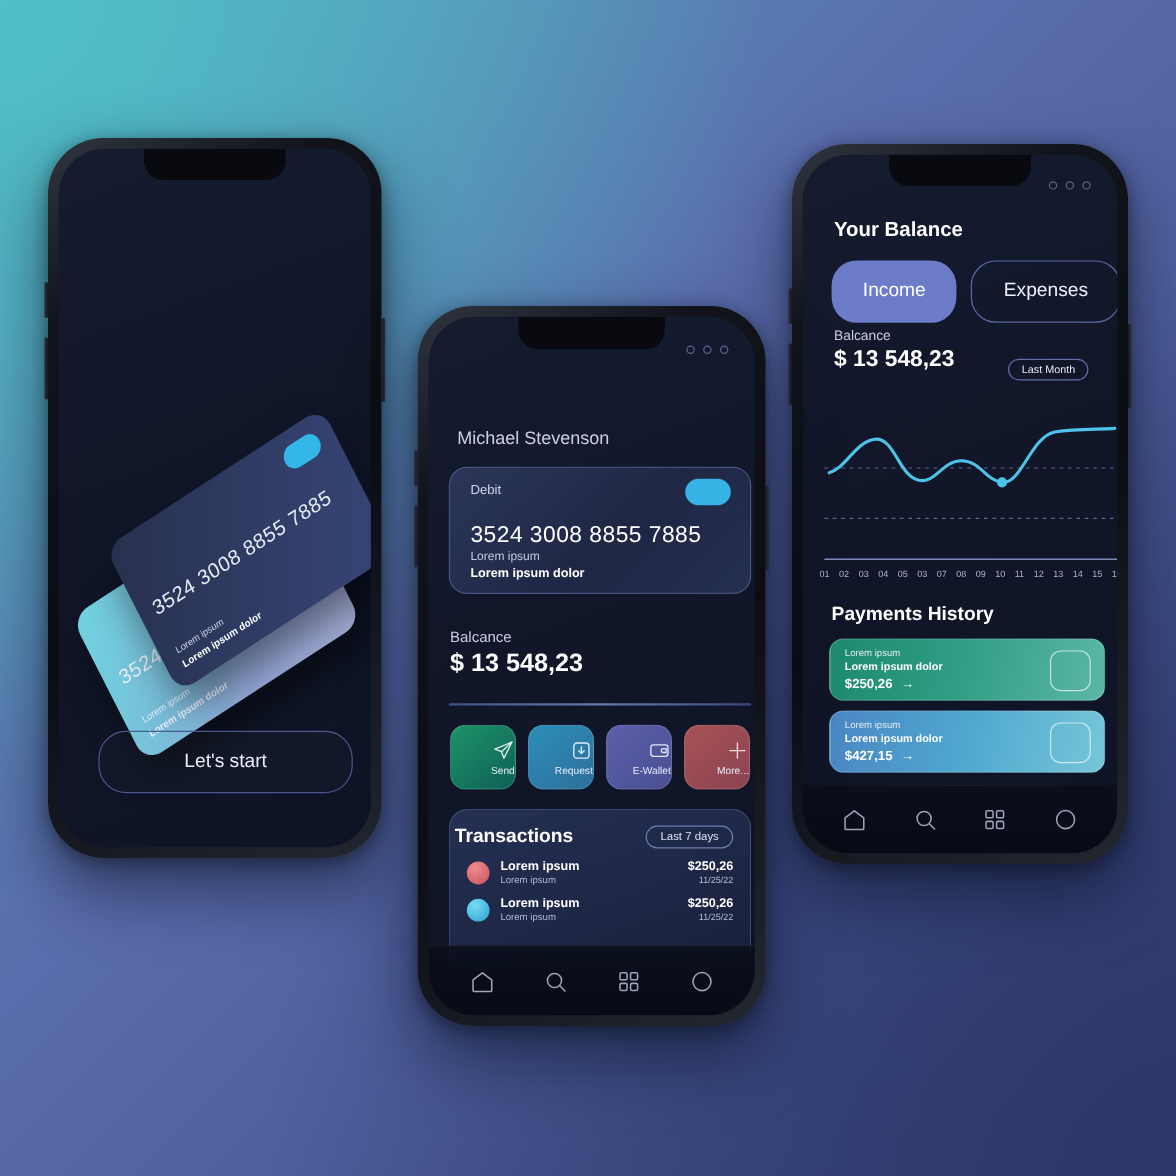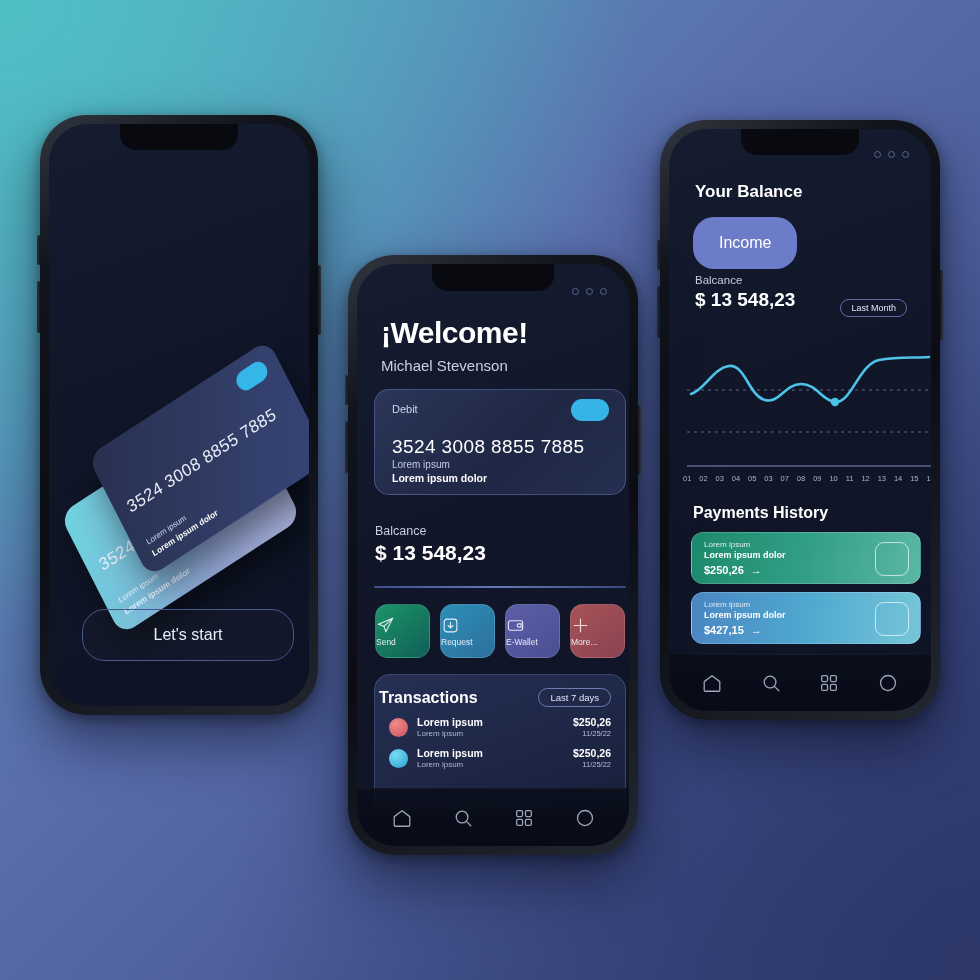--- a/index.html
+++ b/index.html
@@ -107,21 +107,21 @@
   .debit-s2{ position:absolute; bottom:10px; left:17px; font-size:10.5px; color:#fff; font-weight:bold; }
 
   .bal-lab{ position:absolute; top:260px; left:18px; font-size:12.5px; color:#c6cee4; }
   .bal-val{ position:absolute; top:277px; left:18px; font-size:21px; color:#fff; font-weight:bold; }
   .divider{ position:absolute; top:322px; left:17px; width:252px; height:1.5px;
             background:linear-gradient(90deg,#3f4f8d,#6578b5 50%,#3a4880); border-radius:2px; }
 
   .actions{ position:absolute; top:340px; left:18px; display:flex; gap:10px; }
   .act{
     width:55px; height:54px; border-radius:13px;
-    display:flex; flex-direction:column; align-items:flex-start; justify-content:center; gap:2px;
+    display:flex; flex-direction:column; align-items:flex-end; justify-content:center; gap:2px;
     border:1px solid rgba(255,255,255,.12);
   }
   .act span{ font-size:8.5px; color:#e6ebf8; }
   .act svg{ width:19px; height:19px; }
   .a-send{ background:linear-gradient(140deg,#1d9469,#0f5f56); }
   .a-req { background:linear-gradient(140deg,#2b8fb8,#2e6f9c); }
   .a-wal { background:linear-gradient(140deg,#5c5fa8,#4a4f93); }
   .a-mor { background:linear-gradient(140deg,#a85255,#8a4352); }
 
   .trx{
@@ -222,21 +222,20 @@
 <div class="phone" id="p2">
   <div class="btn-r"></div>
   <div class="screen">
     <div class="notch"></div>
     <div class="dots">
         <i></i>
         <i></i>
         <i></i>
       </div>
 
-    <div class="welcome">¡Welcome!</div>
     <div class="uname">Michael Stevenson</div>
 
     <div class="debit-card">
       <div class="debit-label">Debit</div>
       <div class="debit-chip"></div>
       <div class="debit-num">3524 3008 8855 7885</div>
       <div class="debit-s1">Lorem ipsum</div>
       <div class="debit-s2">Lorem ipsum dolor</div>
     </div>
 
@@ -333,20 +332,21 @@
     <div class="dots">
         <i></i>
         <i></i>
         <i></i>
       </div>
 
     <div class="yb">Your Balance</div>
 
     <div class="segs">
       <div class="seg on">Income</div>
+      <div class="seg off">Expenses</div>
     </div>
 
     <div class="b3-lab">Balcance</div>
     <div class="b3-val">$ 13 548,23</div>
     <div class="b3-pill">Last Month</div>
 
     <div class="chart">
       <svg viewBox="0 0 252 130" preserveAspectRatio="none">
         <line x1="4" y1="46" x2="248" y2="46" stroke="#5d6794" stroke-width="1" stroke-dasharray="3 4"></line>
         <line x1="4" y1="88" x2="248" y2="88" stroke="#5d6794" stroke-width="1" stroke-dasharray="3 4"></line>

